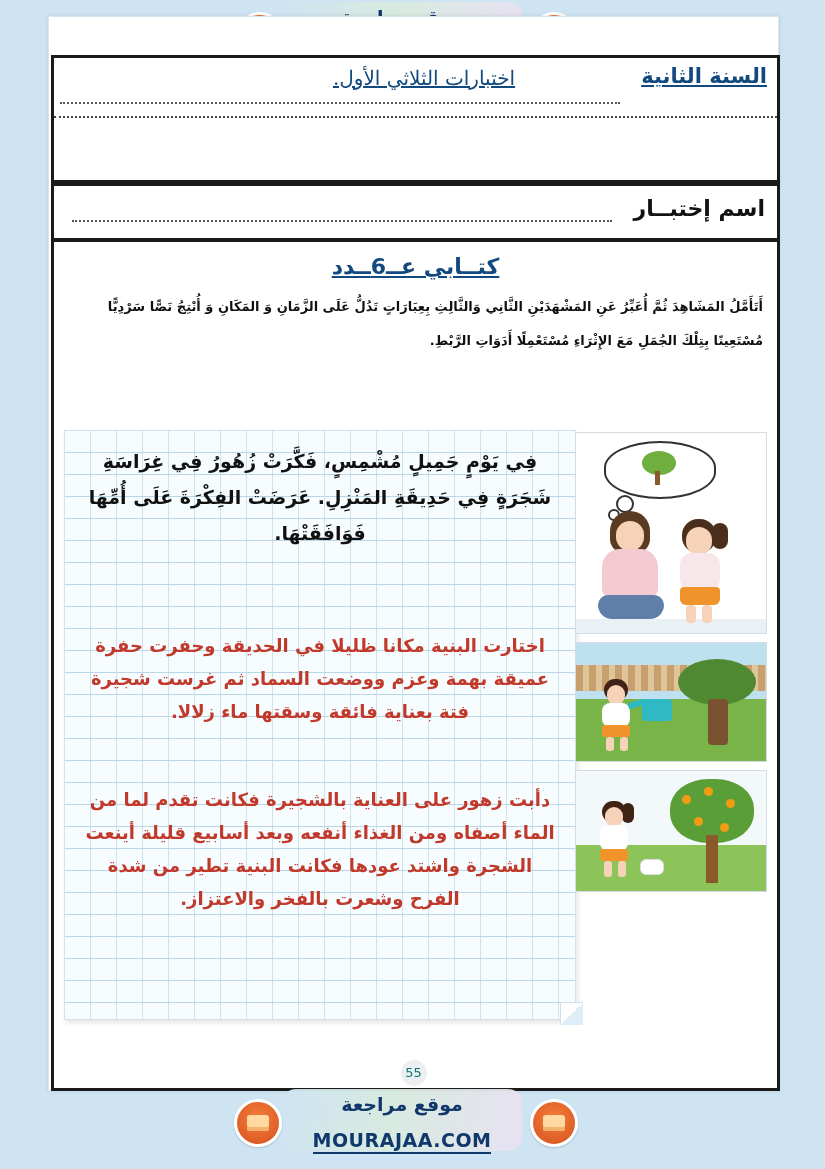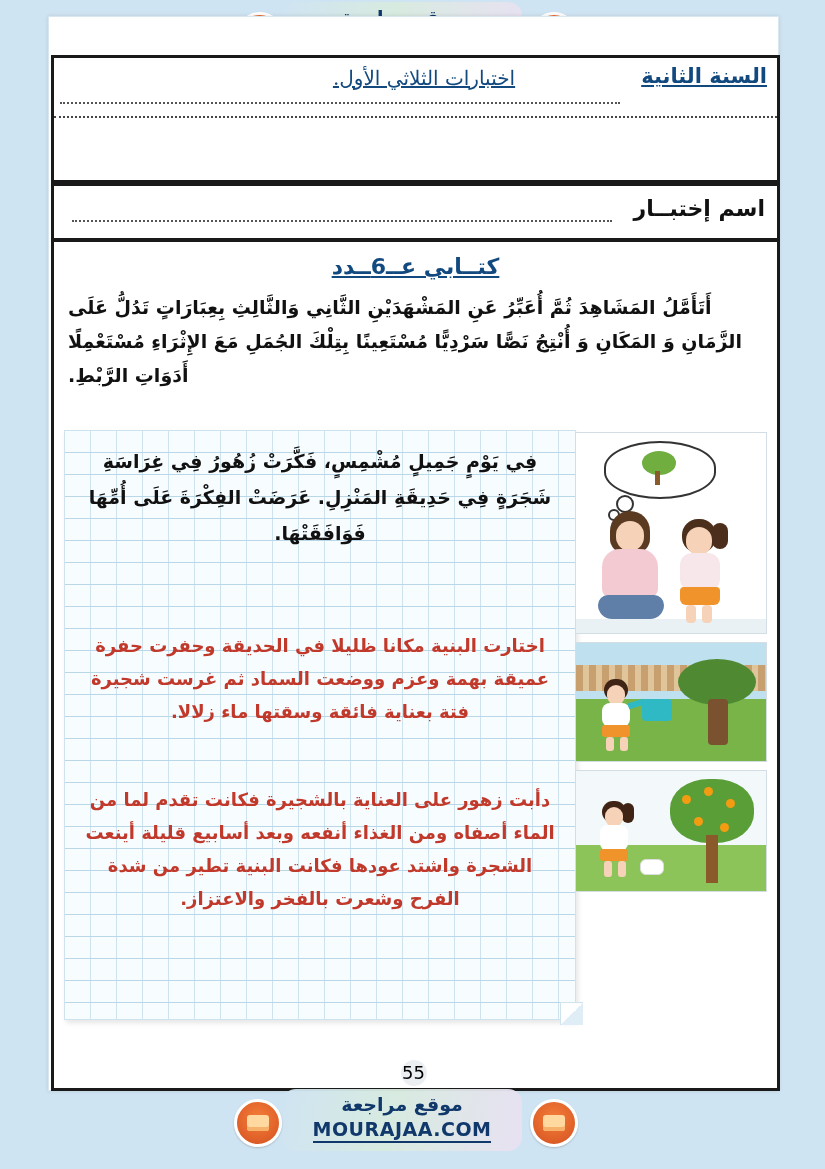--- a/index.html
+++ b/index.html
@@ -23,21 +23,21 @@
   .wm-pill{
     position:absolute;left:282px;top:2px;width:240px;height:62px;border-radius:14px;
     background:linear-gradient(100deg,#cfe4f2 0%,#d8ebdf 45%,#e9e1f2 100%);
     opacity:.95;
   }
   .wm-text{
     position:absolute;left:282px;top:6px;width:240px;text-align:center;
     font-family:"DejaVu Sans", sans-serif;color:#10386b;
   }
   .wm-text .l1{font-size:19px;font-weight:700;letter-spacing:.5px;}
-  .wm-text .l2{font-size:19px;font-weight:700;letter-spacing:.5px;border-bottom:2px solid #10386b;display:inline-block;padding-bottom:1px;margin-top:3px;}
+  .wm-text .l2{font-size:19px;font-weight:700;letter-spacing:.5px;border-bottom:2px solid #10386b;display:inline-block;padding-bottom:1px;margin-top:14px;}
   .wm-badge{
     position:absolute;width:42px;height:42px;border-radius:50%;
     background:radial-gradient(circle at 50% 38%,#f27d3a 0%,#e2632a 60%,#cf4f1d 100%);
     border:3px solid #ffffff;
     box-shadow:0 1px 2px rgba(0,0,0,.2);
     display:flex;align-items:center;justify-content:center;
   }
   .wm-badge .inner{
     width:22px;height:16px;border-radius:3px;background:#ffd9a0;
     box-shadow:inset 0 -4px 0 #f6b26b;
@@ -96,21 +96,21 @@
   .body-box{
     position:absolute;left:2px;top:222px;width:723px;height:846px;
     border:3px solid #1a1a1a;background:#fff;
   }
   .test-title{
     position:absolute;left:0;right:0;top:12px;text-align:center;
     font-size:22px;font-weight:700;color:#12497f;text-decoration:underline;
   }
   .instructions{
     position:absolute;left:14px;right:14px;top:48px;
-    text-align:left;font-size:19px;line-height:34px;color:#111;font-weight:700;
+    text-align:right;font-size:13px;line-height:34px;color:#111;font-weight:700;
   }
   
   .paper{
     position:absolute;left:10px;top:188px;width:510px;height:588px;
     background:
       repeating-linear-gradient(to bottom, transparent 0 21px, #b9d7e6 21px 22px),
       repeating-linear-gradient(to right, transparent 0 25px, #cfe3ee 25px 26px),
       #f7fcff;
     border:1px solid #cfe3ee;
     box-shadow:2px 3px 5px rgba(0,0,0,.10);
@@ -194,21 +194,21 @@
   .girl3 .skirt{position:absolute;left:6px;top:48px;width:28px;height:12px;background:#f0932b;border-radius:3px;}
   .girl3 .leg{position:absolute;top:60px;width:8px;height:16px;background:#f6d2b8;border-radius:3px;}
   .girl3 .a{left:10px;} .girl3 .b{left:24px;}
   .cat{position:absolute;left:64px;top:88px;width:22px;height:14px;background:#fff;border-radius:6px;border:1px solid #ddd;}
 
   .page-no{
     position:absolute;left:0;right:0;bottom:4px;text-align:center;font-size:15px;color:#666;
   }
   .page-no .circle{
     display:inline-block;width:26px;height:26px;border-radius:50%;background:#eceff1;
-    line-height:26px;color:#000000;font-size:18px;
+    line-height:26px;color:#0f766e;font-size:13px;
   }
 </style>
 </head>
 <body>
 
 <div class="wm-top">
   <div class="wm-pill"></div>
   <div class="wm-text">
     <div class="l1">موقع مراجعة</div>
     <div class="l2">MOURAJAA.COM</div>

